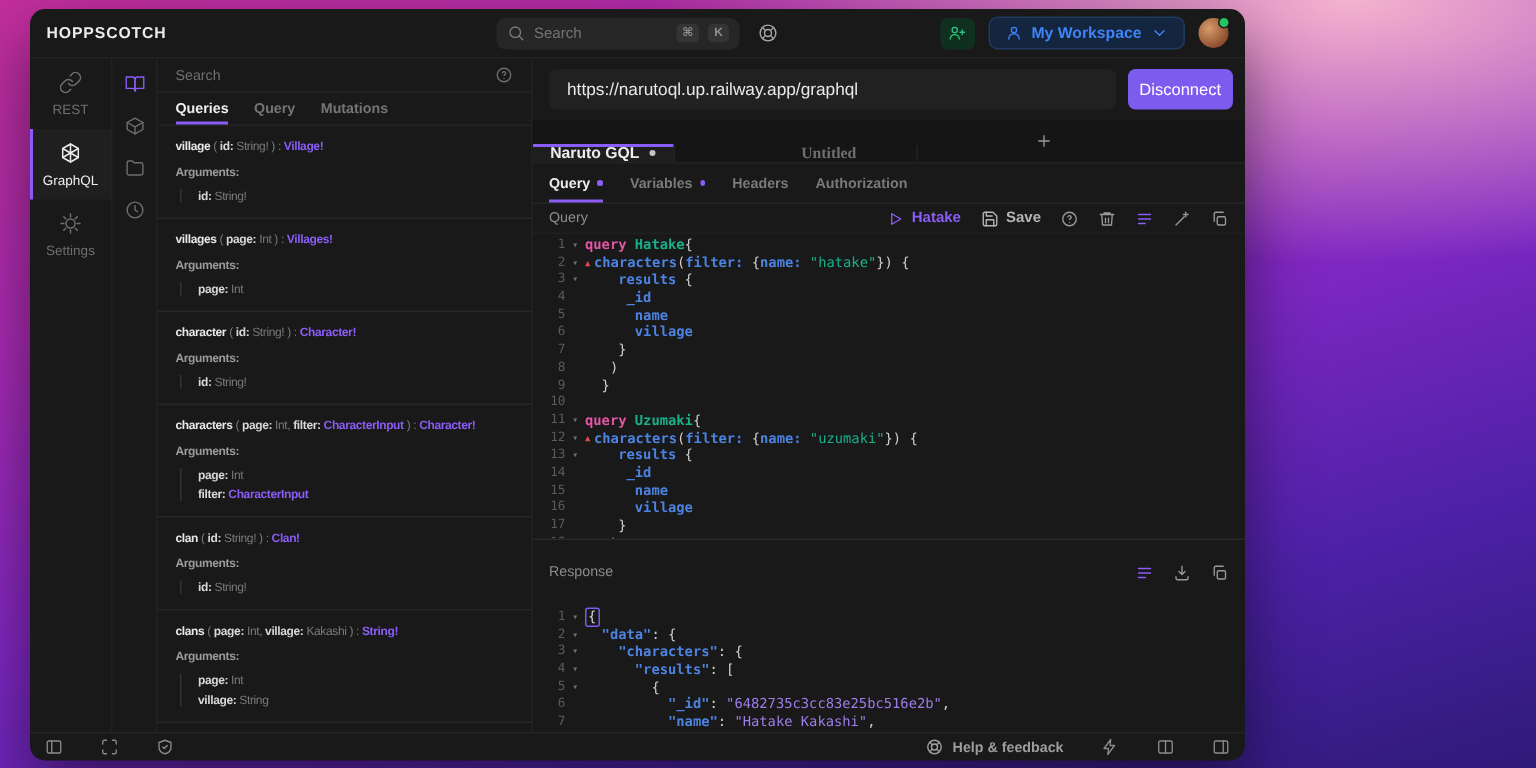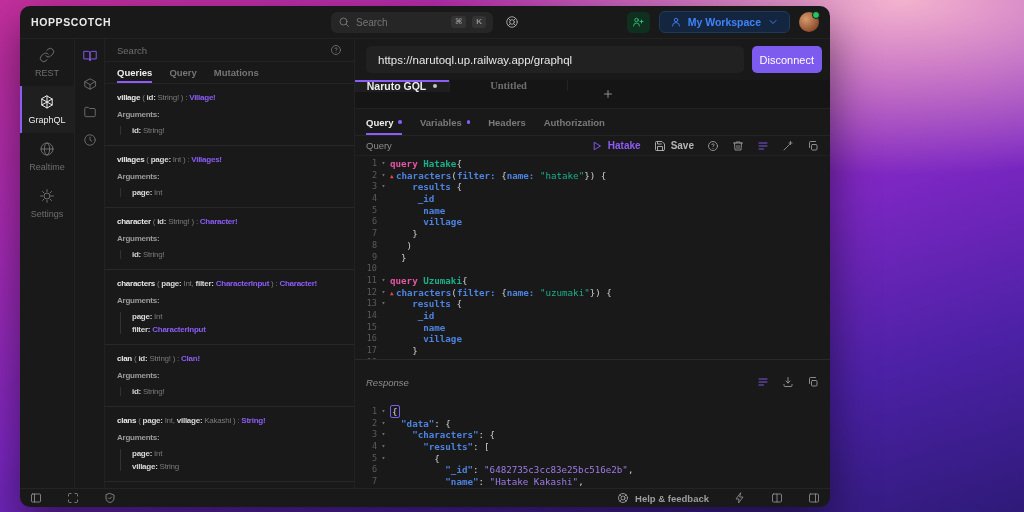--- a/index.html
+++ b/index.html
@@ -62,42 +62,42 @@
   .c-name{color:#e8e8e8;font-weight:700;}
   .c-dim{color:#7a7a7a;}
   .c-arg{color:#d8d8d8;font-weight:600;}
   .c-type{color:#8b5cf6;font-weight:700;}
 
   
   .main{flex:1;display:flex;flex-direction:column;min-width:0;}
   .urlrow{flex:0 0 41px;display:flex;align-items:center;gap:8px;padding:0 8px 0 11px;justify-content:flex-end;}
   .urlinput{flex:1;height:27px;background:#212121;border:none;outline:none;border-radius:5px;color:#e8e8e8;font-size:11.5px;padding:0 12px;font-family:inherit;}
   .disconnect{height:27px;padding:0 8px;background:#7e5bef;color:#fff;border:none;border-radius:5px;font-size:11px;font-weight:400;cursor:pointer;font-family:inherit;}
-  .tabstrip{flex:0 0 29px;background:#151515;display:flex;align-items:flex-start;border-bottom:1px solid #232323;}
+  .tabstrip{flex:0 0 29px;background:#151515;display:flex;align-items:flex-end;border-bottom:1px solid #232323;gap:44px;}
   .tab{width:95px;display:flex;align-items:center;justify-content:center;gap:7px;font-size:10.5px;font-weight:600;color:#6f6f6f;cursor:pointer;border-right:1px solid #232323;}
   .tab.active{background:#1e1e1e;color:#ececec;box-shadow:inset 0 2px 0 #8b5cf6;}
   .tab.t2{width:118px;font-family:Liberation Serif, serif;}
   .dirty-dot{width:4px;height:4px;border-radius:50%;background:#c4c4c4;}
   .addtab{margin-left:34px;align-self:center;color:#9a9a9a;cursor:pointer;display:flex;align-items:center;}
   .subtabs{flex:0 0 27px;display:flex;align-items:stretch;gap:18px;padding:0 11px;border-bottom:1px solid #242424;font-size:9.5px;font-weight:600;color:#7a7a7a;}
   .subtab{display:flex;align-items:center;gap:5px;cursor:pointer;}
   .subtab.active{color:#ededed;box-shadow:inset 0 -2px 0 #8b5cf6;}
   .pdot{width:3.5px;height:3.5px;border-radius:50%;background:#8b5cf6;}
   .edhead{flex:0 0 20px;display:flex;align-items:center;justify-content:space-between;padding:0 11px;border-bottom:1px solid #212121;}
   .sec-label{font-size:9.5px;color:#8d8d8d;font-weight:500;}
   .edtools{display:flex;align-items:center;gap:13px;color:#9a9a9a;}
   .runbtn{display:flex;align-items:center;gap:5px;color:#8b5cf6;font-size:10px;font-weight:700;cursor:pointer;background:none;border:none;font-family:inherit;}
   .savebtn{display:flex;align-items:center;gap:5px;color:#b5b5b5;font-size:10px;font-weight:600;cursor:pointer;background:none;border:none;font-family:inherit;}
   .tool{cursor:pointer;display:flex;align-items:center;}
   .tool.purple{color:#8b5cf6;}
 
   
   .code{font-family:"DejaVu Sans Mono",monospace;font-size:9.2px;overflow:hidden;padding-top:2px;}
   #editor-code{flex:1;}
-  .resphead{flex:0 0 21px;display:flex;align-items:flex-end;justify-content:space-between;padding:16px 11px;border-top:1px solid #2a2a2a;font-style:italic;}
+  .resphead{flex:0 0 21px;display:flex;align-items:flex-start;justify-content:space-between;padding:16px 11px;border-top:1px solid #2a2a2a;}
   #response-code{flex:0 0 84px;}
   .cl{display:flex;height:11.7px;line-height:11.7px;}
   .ln{flex:0 0 22px;text-align:right;color:#5b5b5b;font-size:8.5px;}
   .fold{flex:0 0 13px;text-align:center;color:#6e6e6e;font-size:6.5px;cursor:pointer;}
   .lc{white-space:pre;}
   .c-kw{color:#e256a3;font-weight:700;}
   .c-def{color:#19b089;font-weight:700;}
   .c-prop{color:#4d83e0;font-weight:700;}
   .c-str{color:#19b089;}
   .c-pn{color:#cfcfcf;}
@@ -181,30 +181,20 @@
             <svg class="ic16" viewBox="0 0 24 24">
               <path d="M12 3l7.8 4.5v9L12 21l-7.8-4.5v-9z"></path>
               <path d="M12 3v18M4.2 7.5l15.6 9M19.8 7.5l-15.6 9"></path>
             </svg>
           </span>
         <span>GraphQL</span>
       </div>
       <div class="nav-item">
         <span>
             <svg class="ic16" viewBox="0 0 24 24">
-              <circle cx="12" cy="12" r="9"></circle>
-              <ellipse cx="12" cy="12" rx="4" ry="9"></ellipse>
-              <path d="M3 12h18"></path>
-            </svg>
-          </span>
-        <span>Realtime</span>
-      </div>
-      <div class="nav-item">
-        <span>
-            <svg class="ic16" viewBox="0 0 24 24">
               <circle cx="12" cy="12" r="4.5"></circle>
               <path d="M12 2.5v3M12 18.5v3M2.5 12h3M18.5 12h3M5.2 5.2l2.1 2.1M16.7 16.7l2.1 2.1M18.8 5.2l-2.1 2.1M7.3 16.7l-2.1 2.1"></path>
             </svg>
           </span>
         <span>Settings</span>
       </div>
     </div>
 
     <div class="strip">
       <span class="active">

